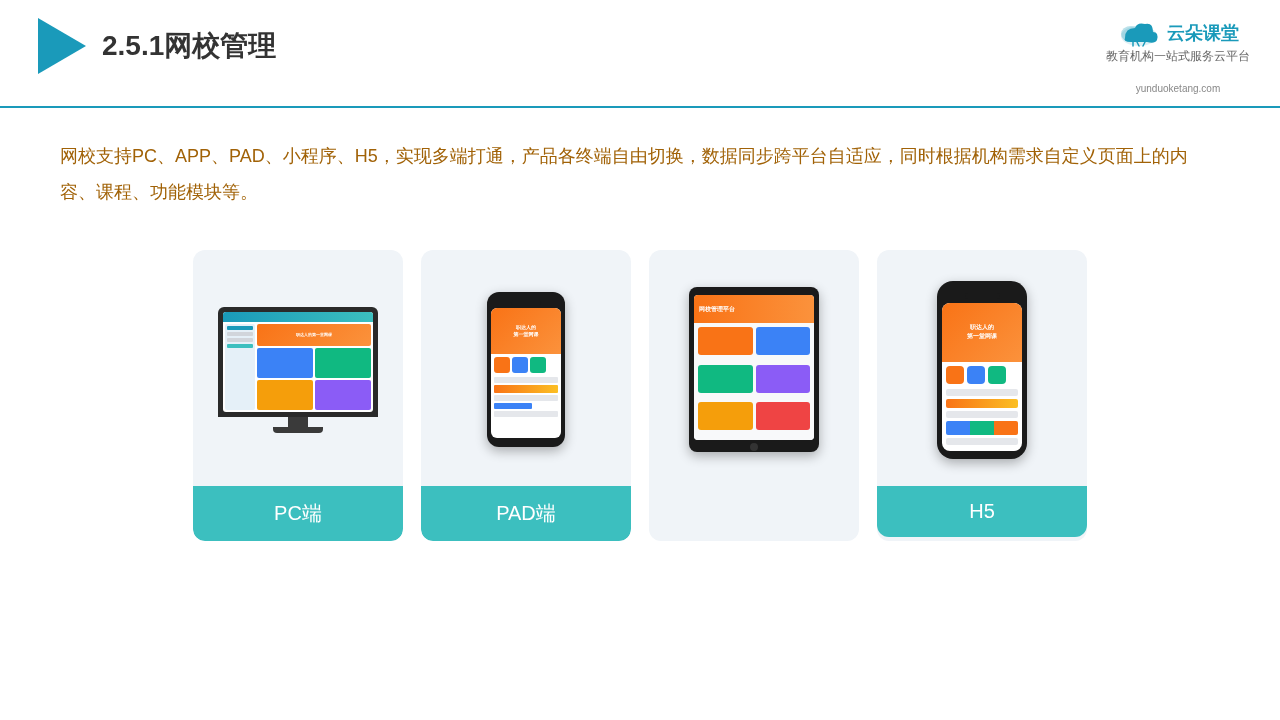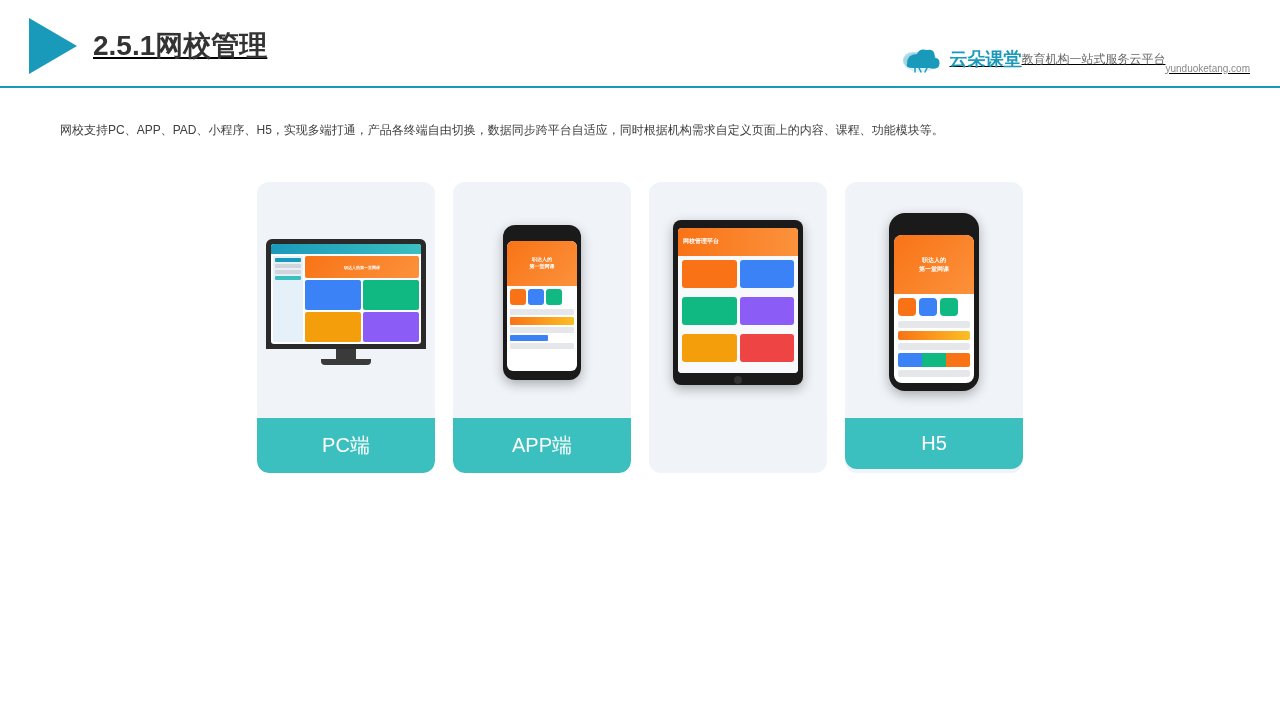--- a/index.html
+++ b/index.html
@@ -8,46 +8,45 @@
       height: 720px;
       background: #fff;
       font-family: 'Microsoft YaHei', '微软雅黑', sans-serif;
       overflow: hidden;
       position: relative;
     }
 
     
     .header {
       display: flex;
-      align-items: flex-end;
+      align-items: flex-start;
       justify-content: space-between;
-      padding: 18px 30px 12px 29px;
+      padding: 18px 30px 12px 38px;
       border-bottom: 2px solid #1a9aba;
-      text-decoration: underline;
     }
     .header-left {
       display: flex;
       align-items: center;
       gap: 16px;
     }
     .logo-triangle {
       width: 0;
       height: 0;
       border-top: 28px solid transparent;
       border-bottom: 28px solid transparent;
       border-left: 48px solid #1a9aba;
     }
     .page-title {
       font-size: 28px;
       font-weight: bold;
       color: #333;
     }
     .header-right {
       display: flex;
-      flex-direction: row;
+      flex-direction: column;
       align-items: center;
     }
     .cloud-logo {
       display: flex;
       align-items: center;
       gap: 6px;
     }
     .cloud-icon {
       width: 44px;
       height: 30px;
@@ -65,37 +64,37 @@
     }
     .logo-url {
       font-size: 10px;
       color: #888;
       margin-top: 18px;
     }
 
     
     .description {
       padding: 30px 60px 20px 60px;
-      font-size: 12px;
-      color: #404040;
+      font-size: 18px;
+      color: #a16207;
       line-height: 2;
     }
 
     
     .cards-section {
       display: flex;
       gap: 18px;
       padding: 20px 60px;
       justify-content: center;
     }
 
     .device-card {
       background: #f0f4f8;
       border-radius: 12px;
-      width: 178px;
+      width: 210px;
       display: flex;
       flex-direction: column;
       align-items: center;
       padding: 20px 10px 0 10px;
       overflow: hidden;
     }
 
     .device-image-area {
       width: 100%;
       height: 200px;
@@ -434,21 +433,21 @@
             </div>
             <div class="phone-row"></div>
             <div class="phone-row-orange"></div>
             <div class="phone-row"></div>
             <div class="phone-row-blue"></div>
             <div class="phone-row"></div>
           </div>
         </div>
       </div>
     </div>
-    <div class="card-label">APP端</div>
+    <div class="card-label">PAD端</div>
   </div>
 
   <div class="device-card">
     <div class="device-image-area">
       <div class="tablet-frame">
         <div class="tablet-screen">
           <div class="tablet-screen-content">
             <div class="tablet-header">
               <div class="tablet-header-text">网校管理平台</div>
             </div>

